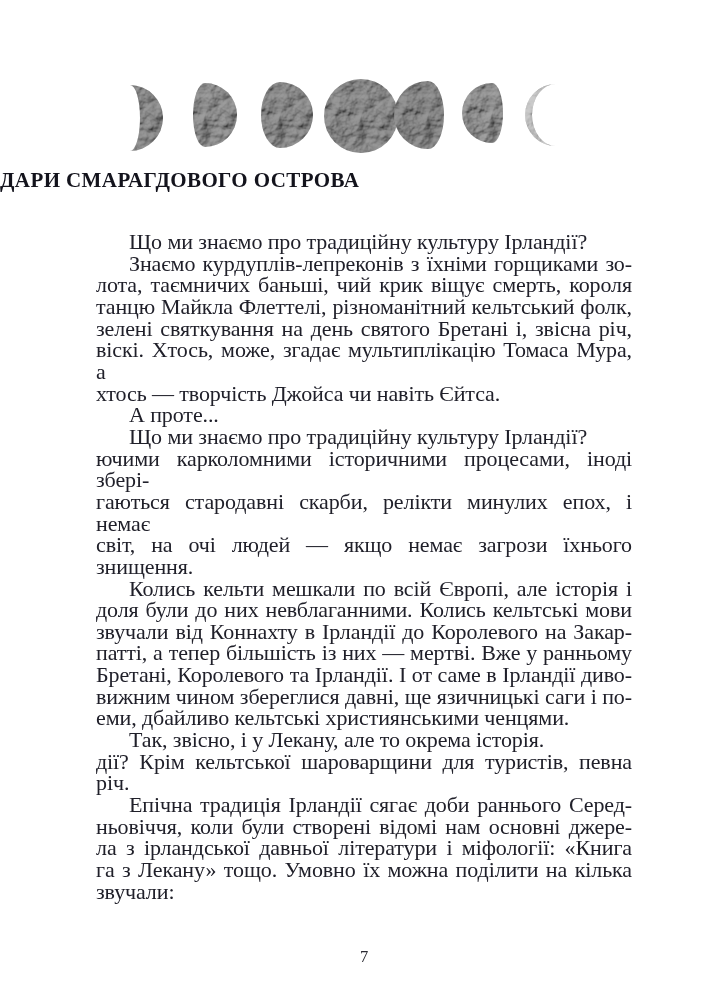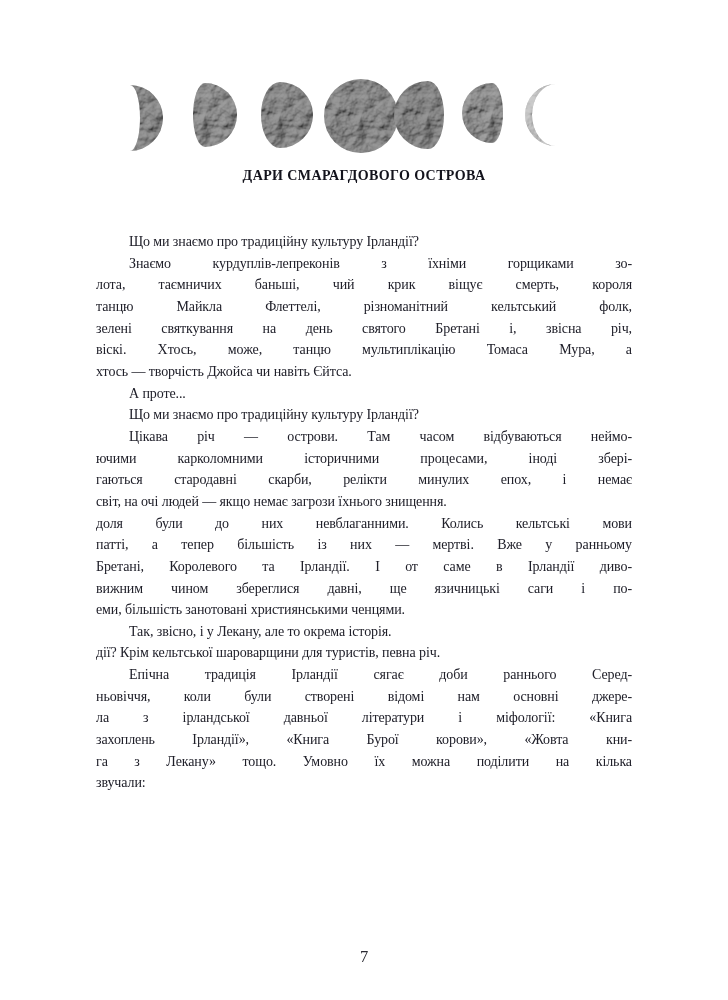--- a/index.html
+++ b/index.html
@@ -23,32 +23,32 @@
     left: 0;
     width: 728px;
     height: 170px;
   }
   .title {
     position: absolute;
     top: 168px;
     left: 0;
     right: 0;
     margin: 0;
-    text-align: center;
-    font-size: 14px;
+    text-align: left;
+    font-size: 21px;
     font-weight: bold;
     letter-spacing: 0.4px;
     color: #13131c;
   }
   .body-text {
     position: absolute;
     top: 231px;
     left: 96px;
     width: 536px;
-    font-size: 14px;
+    font-size: 22px;
     line-height: 21.65px;
     letter-spacing: -0.1px;
   }
   .para { margin: 0; }
   .line {
     text-align: justify;
     text-align-last: justify;
   }
   .line.last {
     text-align-last: auto;
@@ -124,53 +124,53 @@
 
   <div class="body-text">
       <div class="para">
         <div class="line first last">Що ми знаємо про традиційну культуру Ірландії?</div>
       </div>
       <div class="para">
         <div class="line first">Знаємо курдуплів-лепреконів з їхніми горщиками зо-</div>
         <div class="line">лота, таємничих баньші, чий крик віщує смерть, короля</div>
         <div class="line">танцю Майкла Флеттелі, різноманітний кельтський фолк,</div>
         <div class="line">зелені святкування на день святого Бретані і, звісна річ,</div>
-        <div class="line">віскі. Хтось, може, танцю мультиплікацію Томаса Мура, а</div>
+        <div class="line">віскі. Хтось, може, згадає мультиплікацію Томаса Мура, а</div>
         <div class="line last">хтось — творчість Джойса чи навіть Єйтса.</div>
       </div>
       <div class="para">
         <div class="line first last">А проте...</div>
       </div>
       <div class="para">
         <div class="line first last">Що ми знаємо про традиційну культуру Ірландії?</div>
       </div>
       <div class="para">
-        <div class="line first">Цікава річ — острови. Там часом відбуваються неймо-</div>
         <div class="line">ючими карколомними історичними процесами, іноді збері-</div>
         <div class="line">гаються стародавні скарби, релікти минулих епох, і немає</div>
         <div class="line last">світ, на очі людей — якщо немає загрози їхнього знищення.</div>
       </div>
       <div class="para">
+        <div class="line first">Колись кельти мешкали по всій Європі, але історія і</div>
         <div class="line">доля були до них невблаганними. Колись кельтські мови</div>
+        <div class="line">звучали від Коннахту в Ірландії до Королевого на Закар-</div>
         <div class="line">патті, а тепер більшість із них — мертві. Вже у ранньому</div>
         <div class="line">Бретані, Королевого та Ірландії. І от саме в Ірландії диво-</div>
         <div class="line">вижним чином збереглися давні, ще язичницькі саги і по-</div>
-        <div class="line last">еми, більшість занотовані християнськими ченцями.</div>
+        <div class="line last">еми, дбайливо кельтські християнськими ченцями.</div>
       </div>
       <div class="para">
         <div class="line first last">Так, звісно, і у Лекану, але то окрема історія.</div>
       </div>
       <div class="para">
         <div class="line last">дії? Крім кельтської шароварщини для туристів, певна річ.</div>
       </div>
       <div class="para">
         <div class="line first">Епічна традиція Ірландії сягає доби раннього Серед-</div>
         <div class="line">ньовіччя, коли були створені відомі нам основні джере-</div>
         <div class="line">ла з ірландської давньої літератури і міфології: «Книга</div>
-        <div class="line">захоплень Ірландії», «Книга Бурої корови», «Жовта кни-</div>
         <div class="line">га з Лекану» тощо. Умовно їх можна поділити на кілька</div>
         <div class="line last">звучали:</div>
       </div>
     </div>
 
   <div class="page-number">7</div>
 
 </div>
 
 </body></html>

